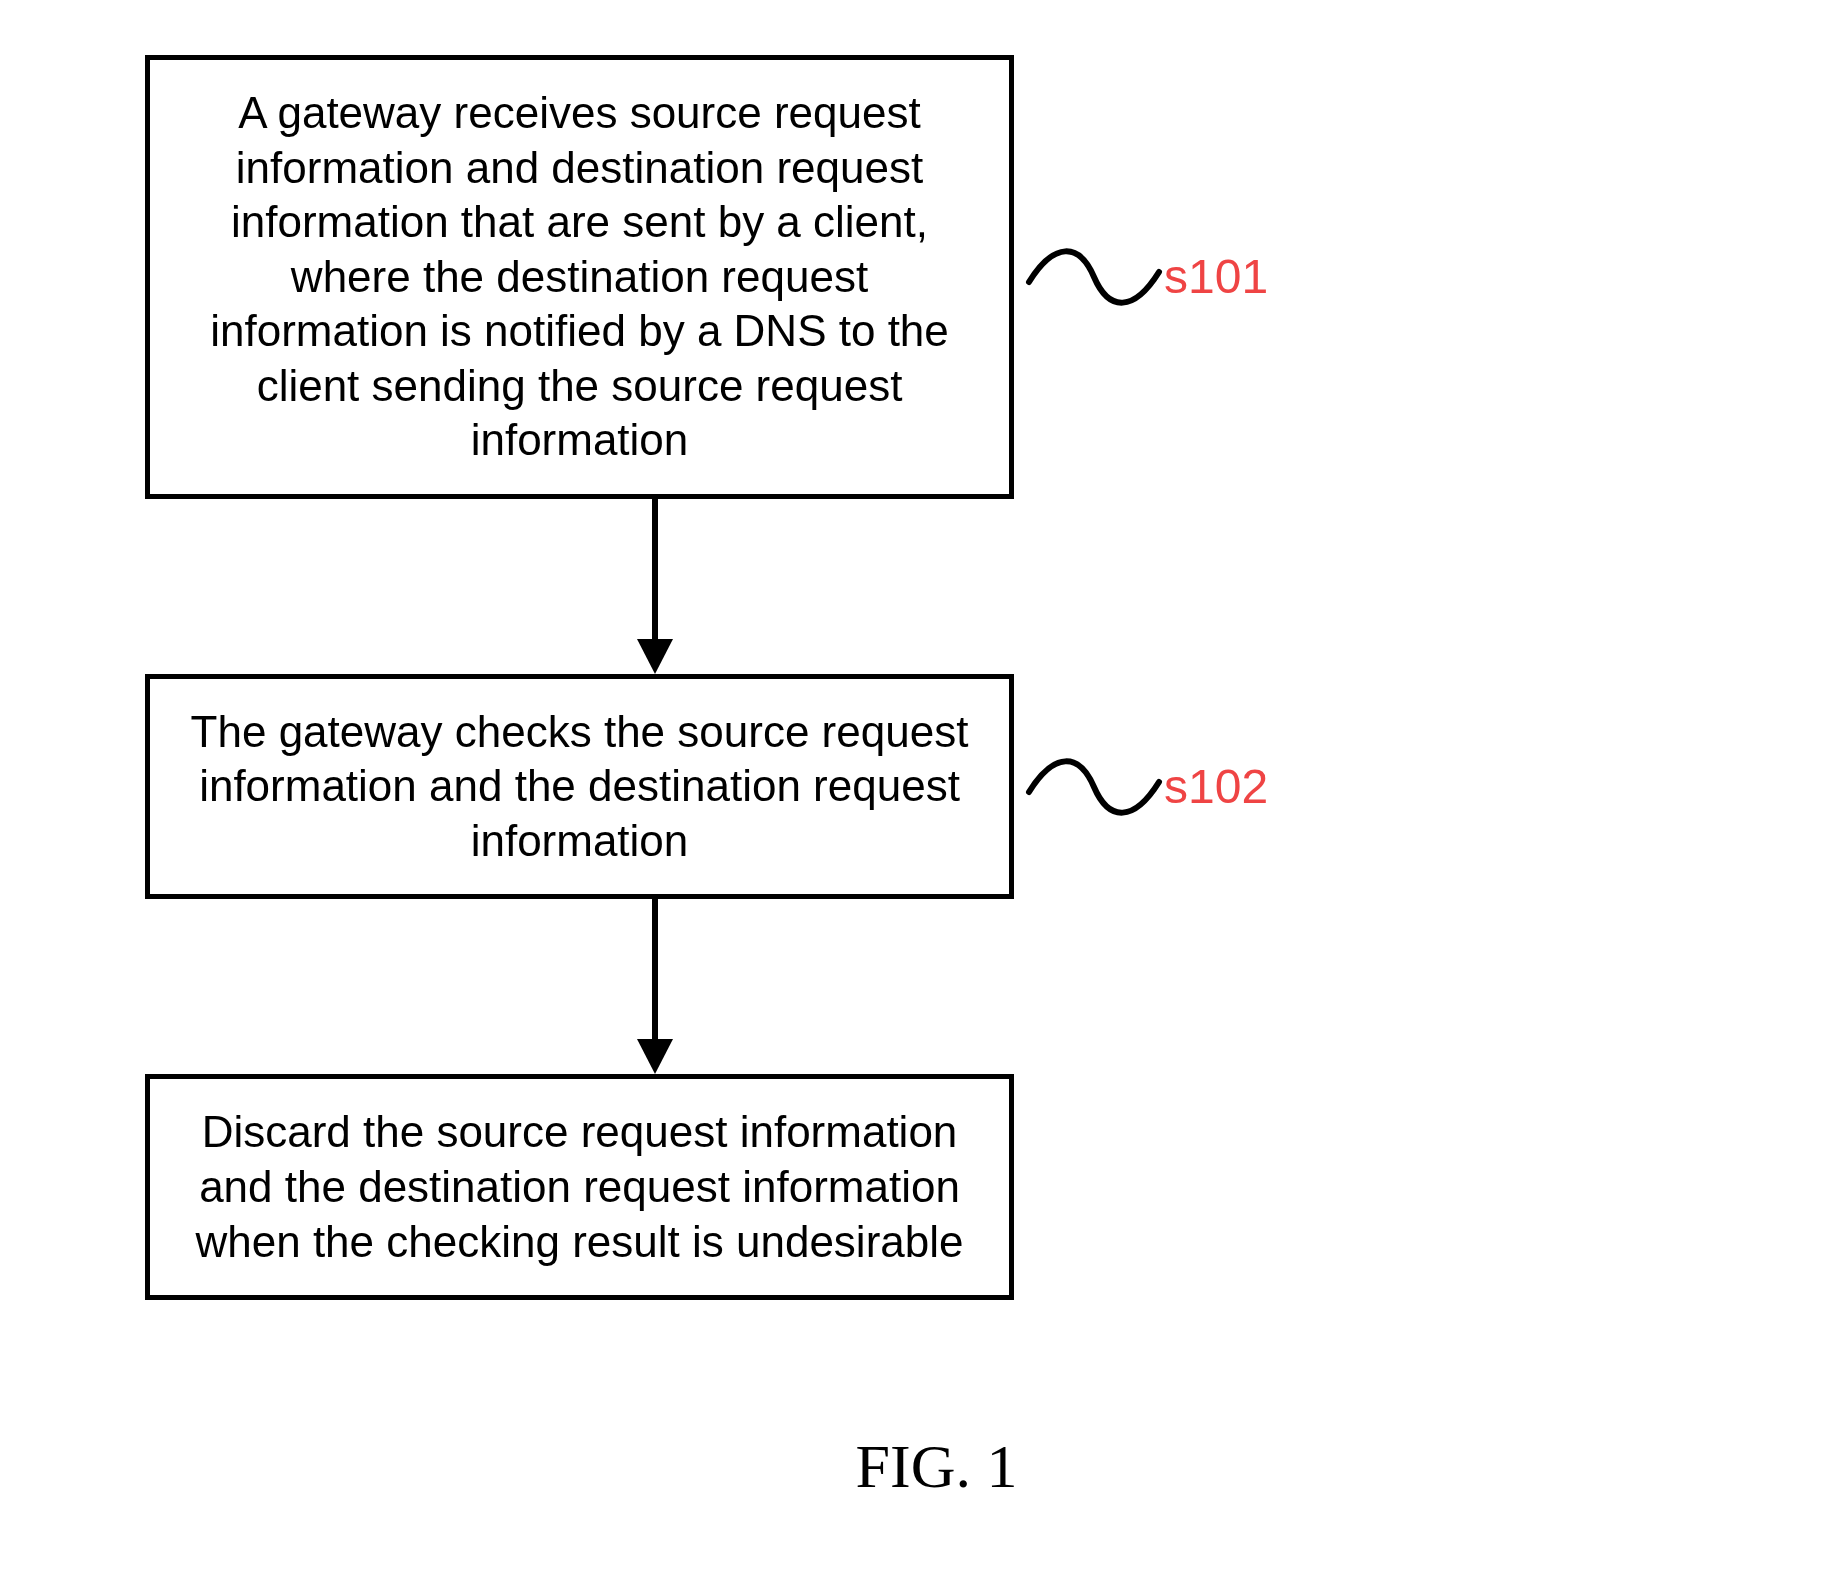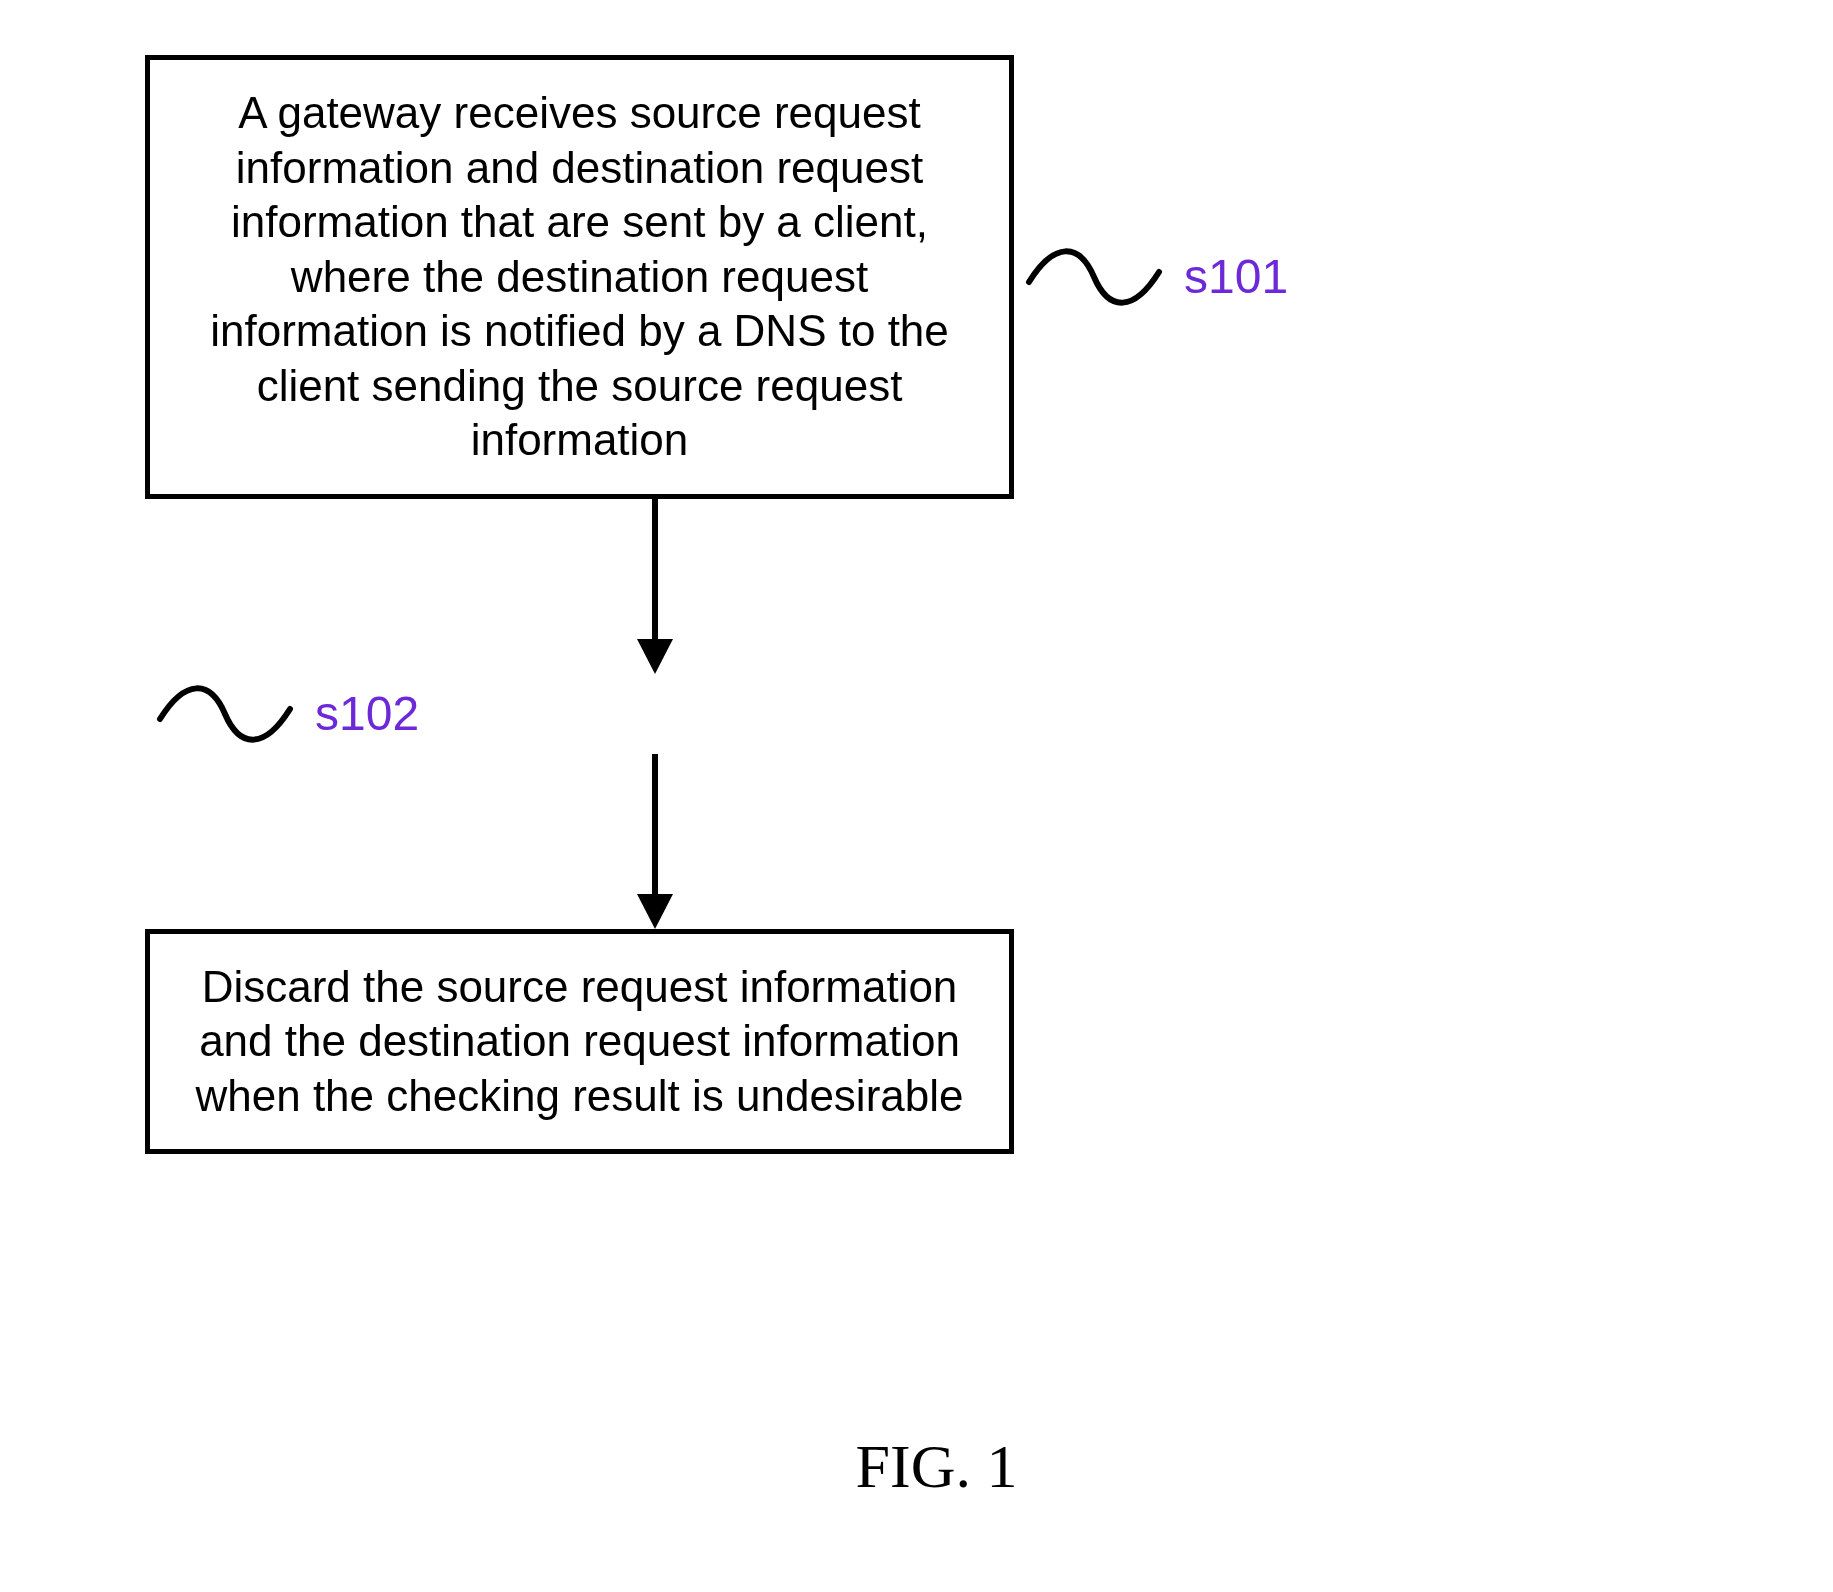--- a/index.html
+++ b/index.html
@@ -38,22 +38,21 @@
     .connector-wrap {
       display: flex;
       align-items: center;
       margin-left: 10px;
     }
     .connector-svg {
       display: block;
     }
     .connector-label {
       font-size: 48px;
-      color: #6d28d9;
-      margin-left: 20px;
+      color: #ef4444;
     }
     .arrow-col {
       width: 1020px;
       display: flex;
       justify-content: center;
     }
     .figure-caption {
       position: absolute;
       left: 0;
       bottom: 90px;
@@ -83,20 +82,23 @@
   </div>
 
   <div class="arrow-col">
     <svg width="60" height="175" viewBox="0 0 60 175">
       <line x1="30" y1="0" x2="30" y2="150" stroke="#000" stroke-width="6"></line>
       <polygon points="30,175 12,140 48,140" fill="#000"></polygon>
     </svg>
   </div>
 
   <div class="step-row">
+    <div class="box">
+      <span>The gateway checks the source request information and the destination request information</span>
+    </div>
     <div class="connector-wrap">
       <svg class="connector-svg" width="140" height="80" viewBox="0 0 140 80">
         <path d="M 5 45 C 30 5, 55 5, 70 40 C 85 75, 110 75, 135 35" stroke="#000" stroke-width="6" fill="none" stroke-linecap="round"></path>
       </svg>
       <span class="connector-label">s102</span>
     </div>
   </div>
 
   <div class="arrow-col">
     <svg width="60" height="175" viewBox="0 0 60 175">

